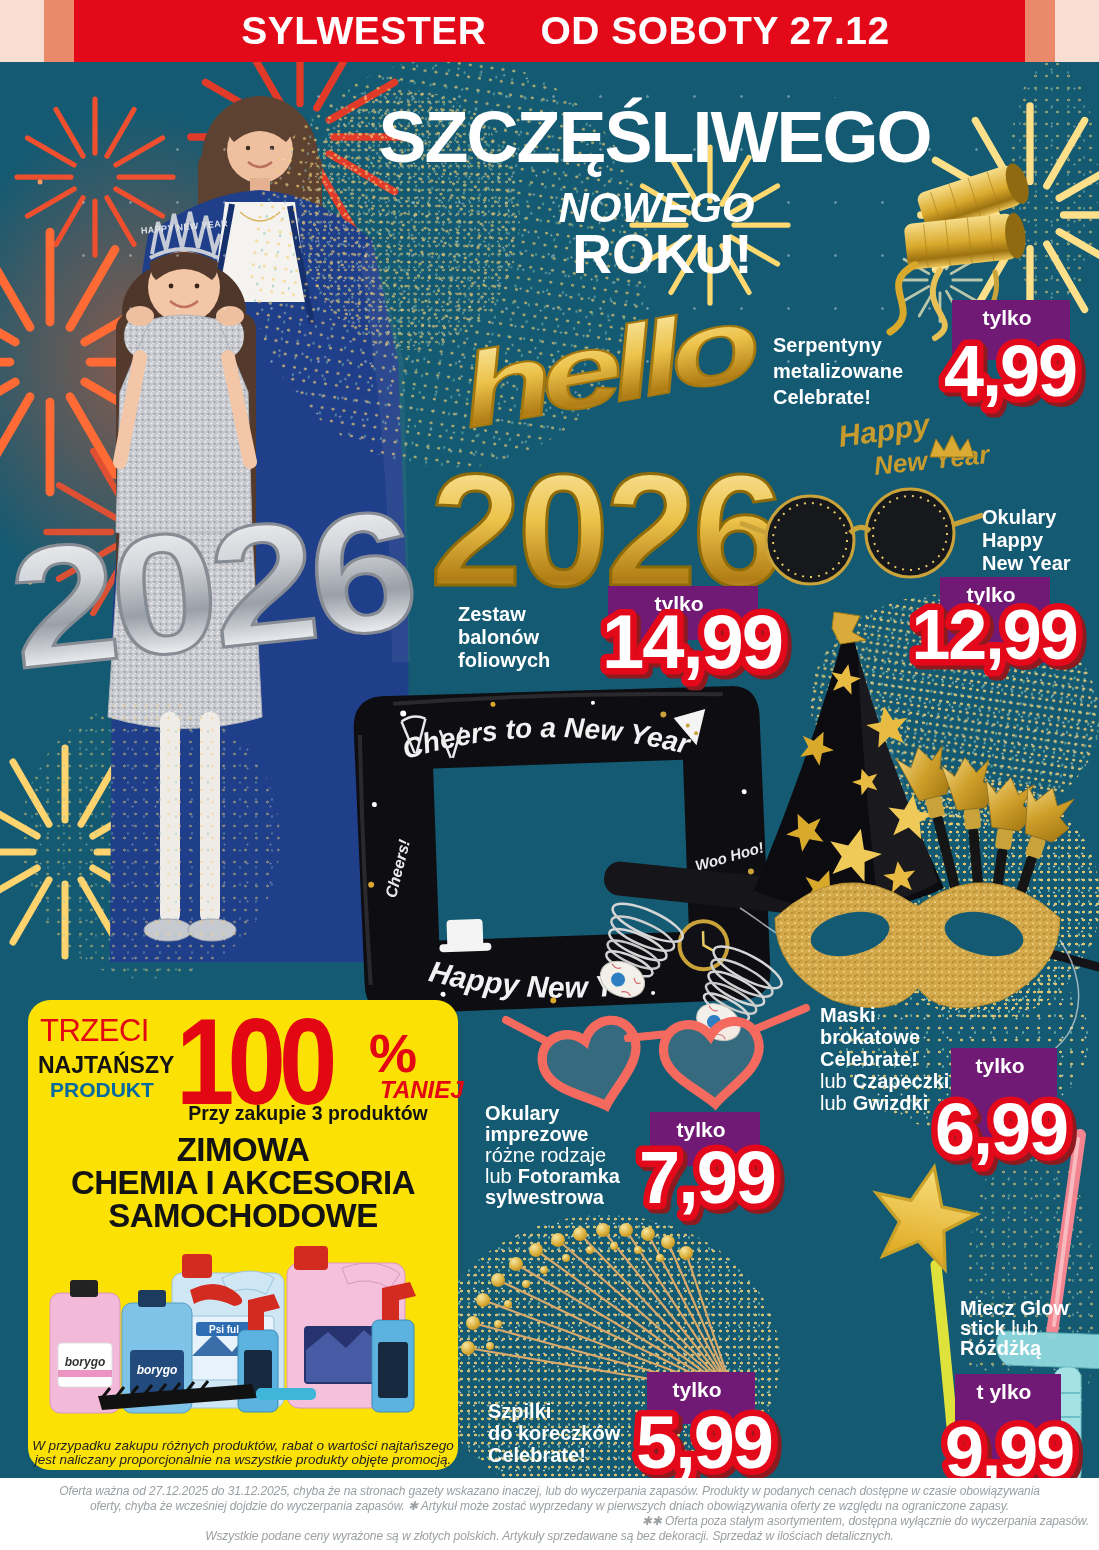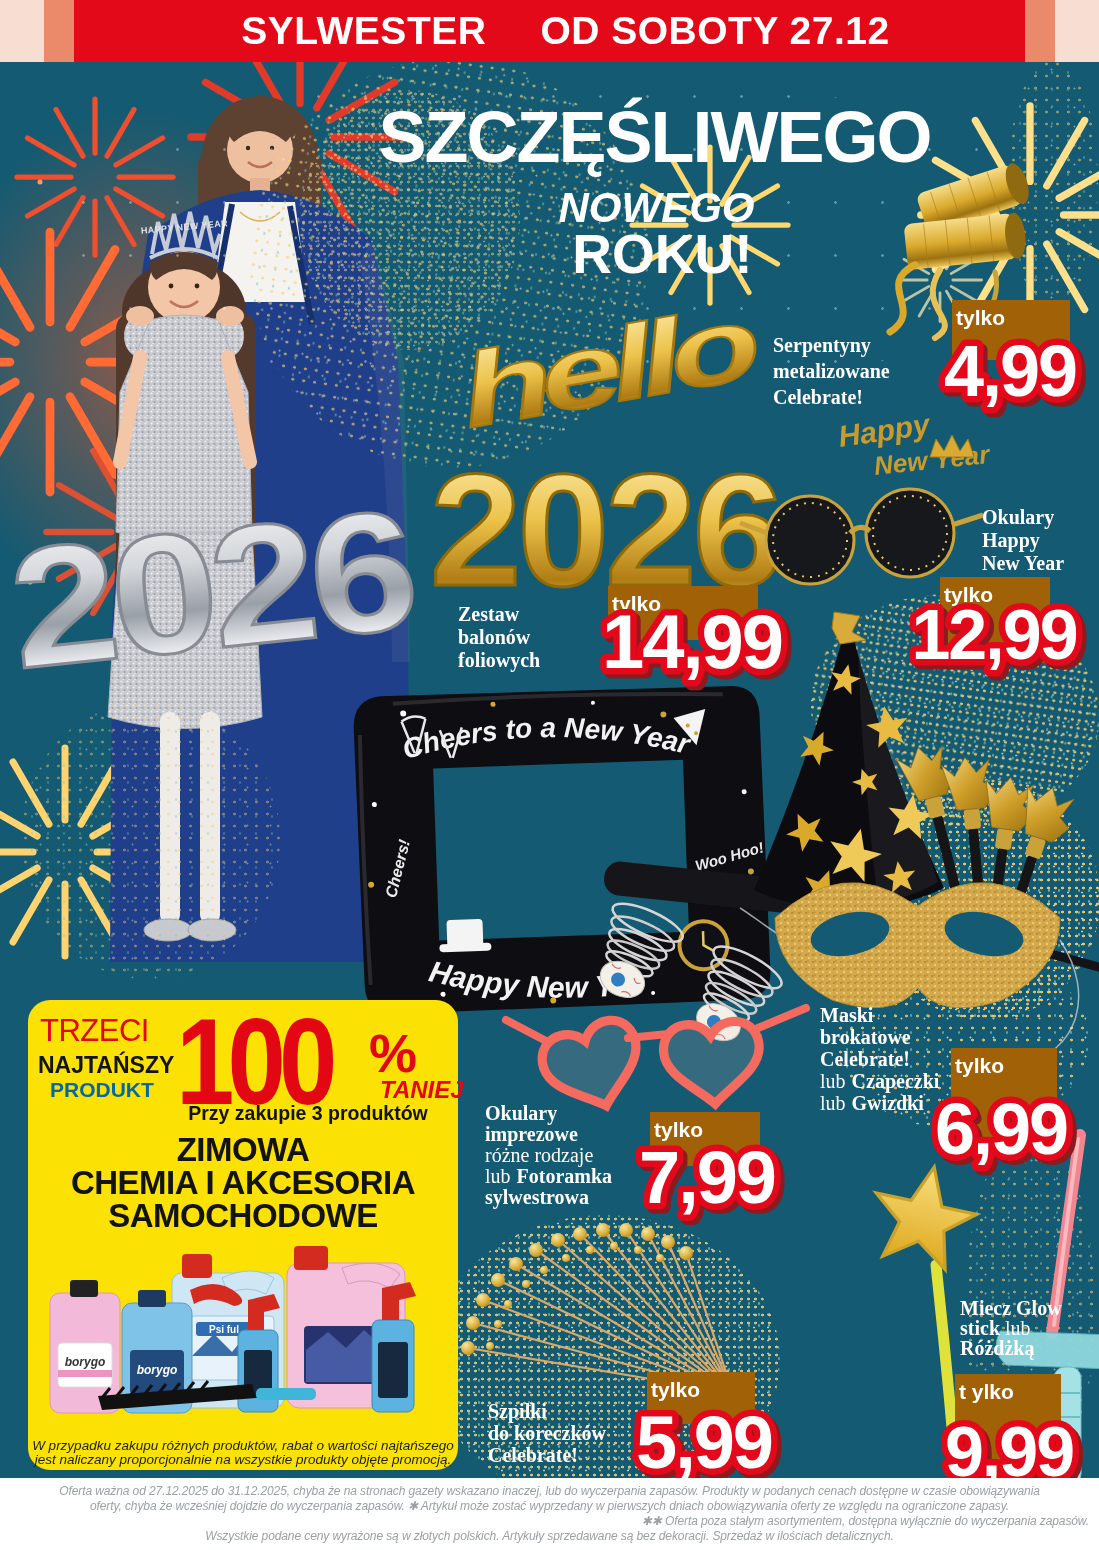--- a/index.html
+++ b/index.html
@@ -24,25 +24,25 @@
     background-size:47px 53px;}
   
   .t1{position:absolute;left:210px;right:0;top:96px;text-align:center;color:#fff;
       font-size:72px;font-weight:800;letter-spacing:-2px;z-index:30;}
   .t2{position:absolute;left:214px;right:0;top:184px;text-align:center;color:#fff;
       font-size:42px;font-weight:800;font-style:italic;z-index:30;}
   .t3{position:absolute;left:226px;right:0;top:222px;text-align:center;color:#fff;
       font-size:55px;font-weight:800;z-index:30;}
   
   .plabel{position:absolute;color:#fff;font-weight:700;font-size:20px;line-height:23px;
-          white-space:nowrap;z-index:35;font-family:Liberation Serif, serif;}
+          white-space:nowrap;z-index:35;}
   .plabel .rg{font-weight:400;margin-right:6px;}
   
   .tag{position:absolute;z-index:36;}
-  .tbox{background:#a16207;display:flex;justify-content:flex-start;align-items:flex-start;
+  .tbox{background:#701a75;display:flex;justify-content:center;align-items:flex-start;
         padding:7px 12px 0 4px;box-sizing:border-box;}
   .tylko{color:#fff;font-weight:700;font-size:21px;line-height:1;}
   .pnumsvg{position:absolute;overflow:visible;}
   .pshadow{fill:#8d1a1e;stroke:#8d1a1e;stroke-width:13px;stroke-linejoin:round;
            font-weight:700;letter-spacing:-2px;font-family:"Liberation Sans",sans-serif;}
   .pmain{fill:#ffffff;stroke:#e3091a;stroke-width:13px;paint-order:stroke;stroke-linejoin:round;
          font-weight:700;letter-spacing:-2px;font-family:"Liberation Sans",sans-serif;}
   
   .promo{position:absolute;left:28px;top:1000px;width:430px;height:470px;background:#fbe104;
          border-radius:22px;z-index:38;}

